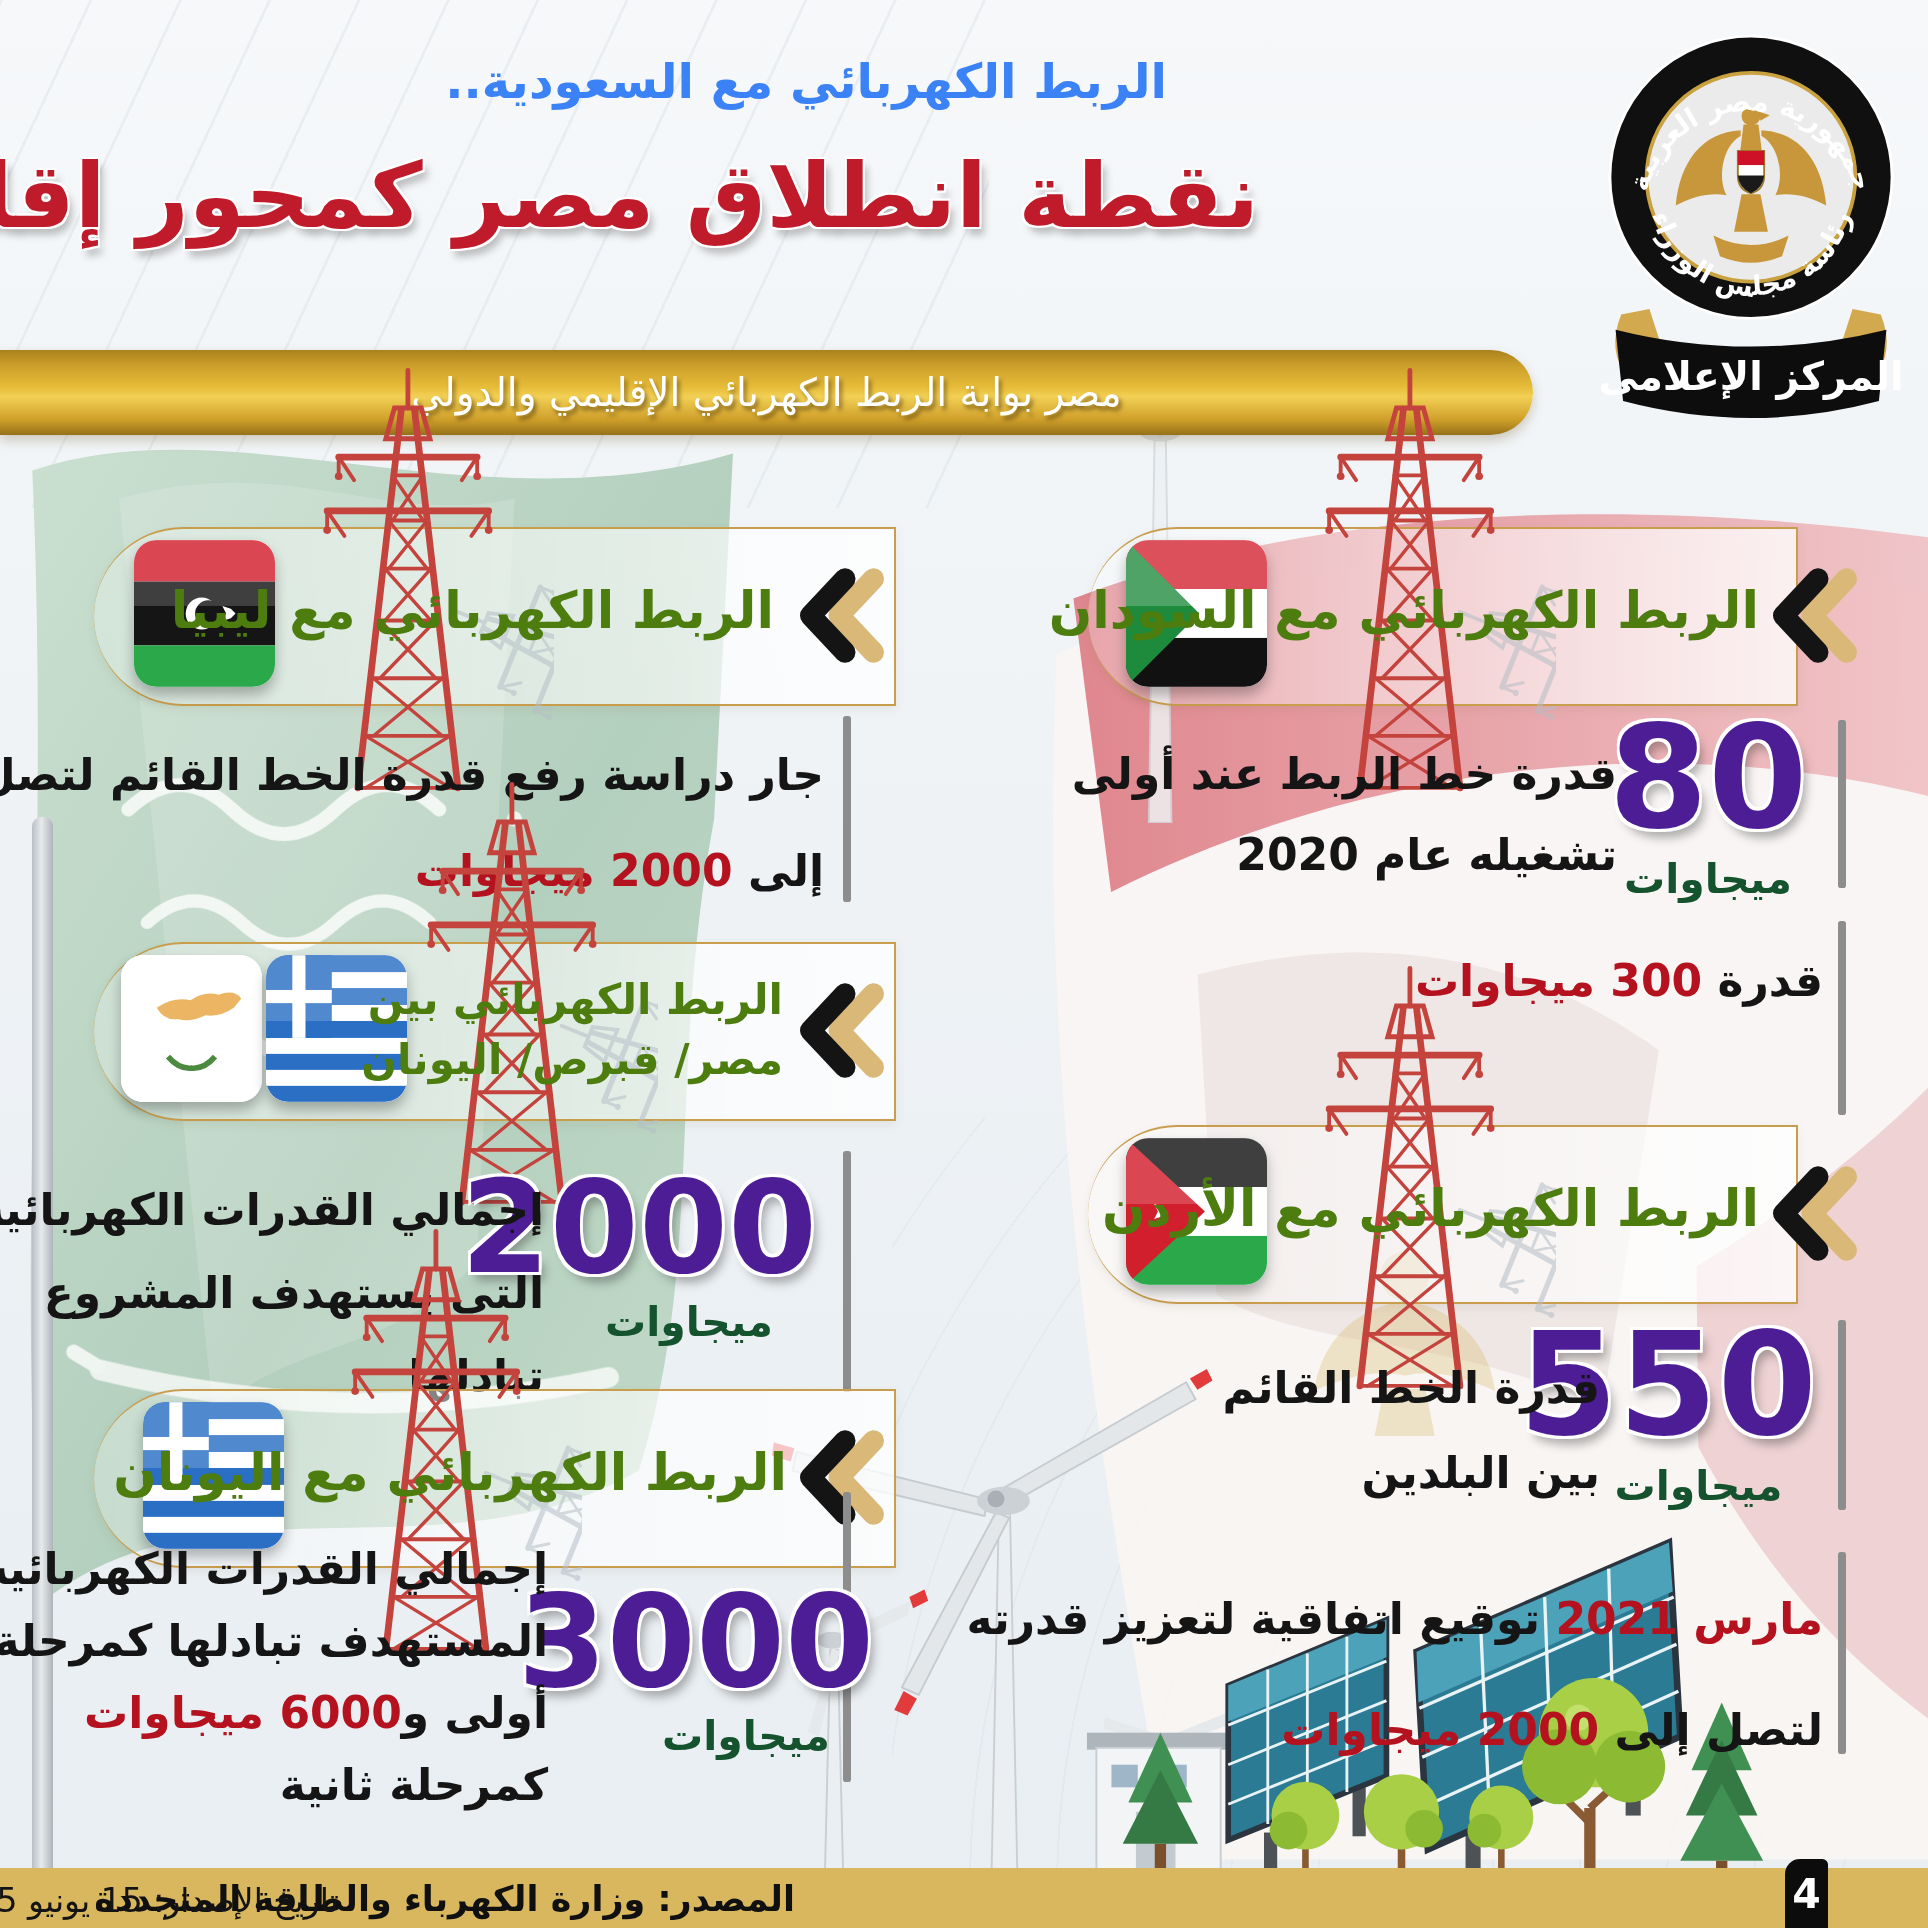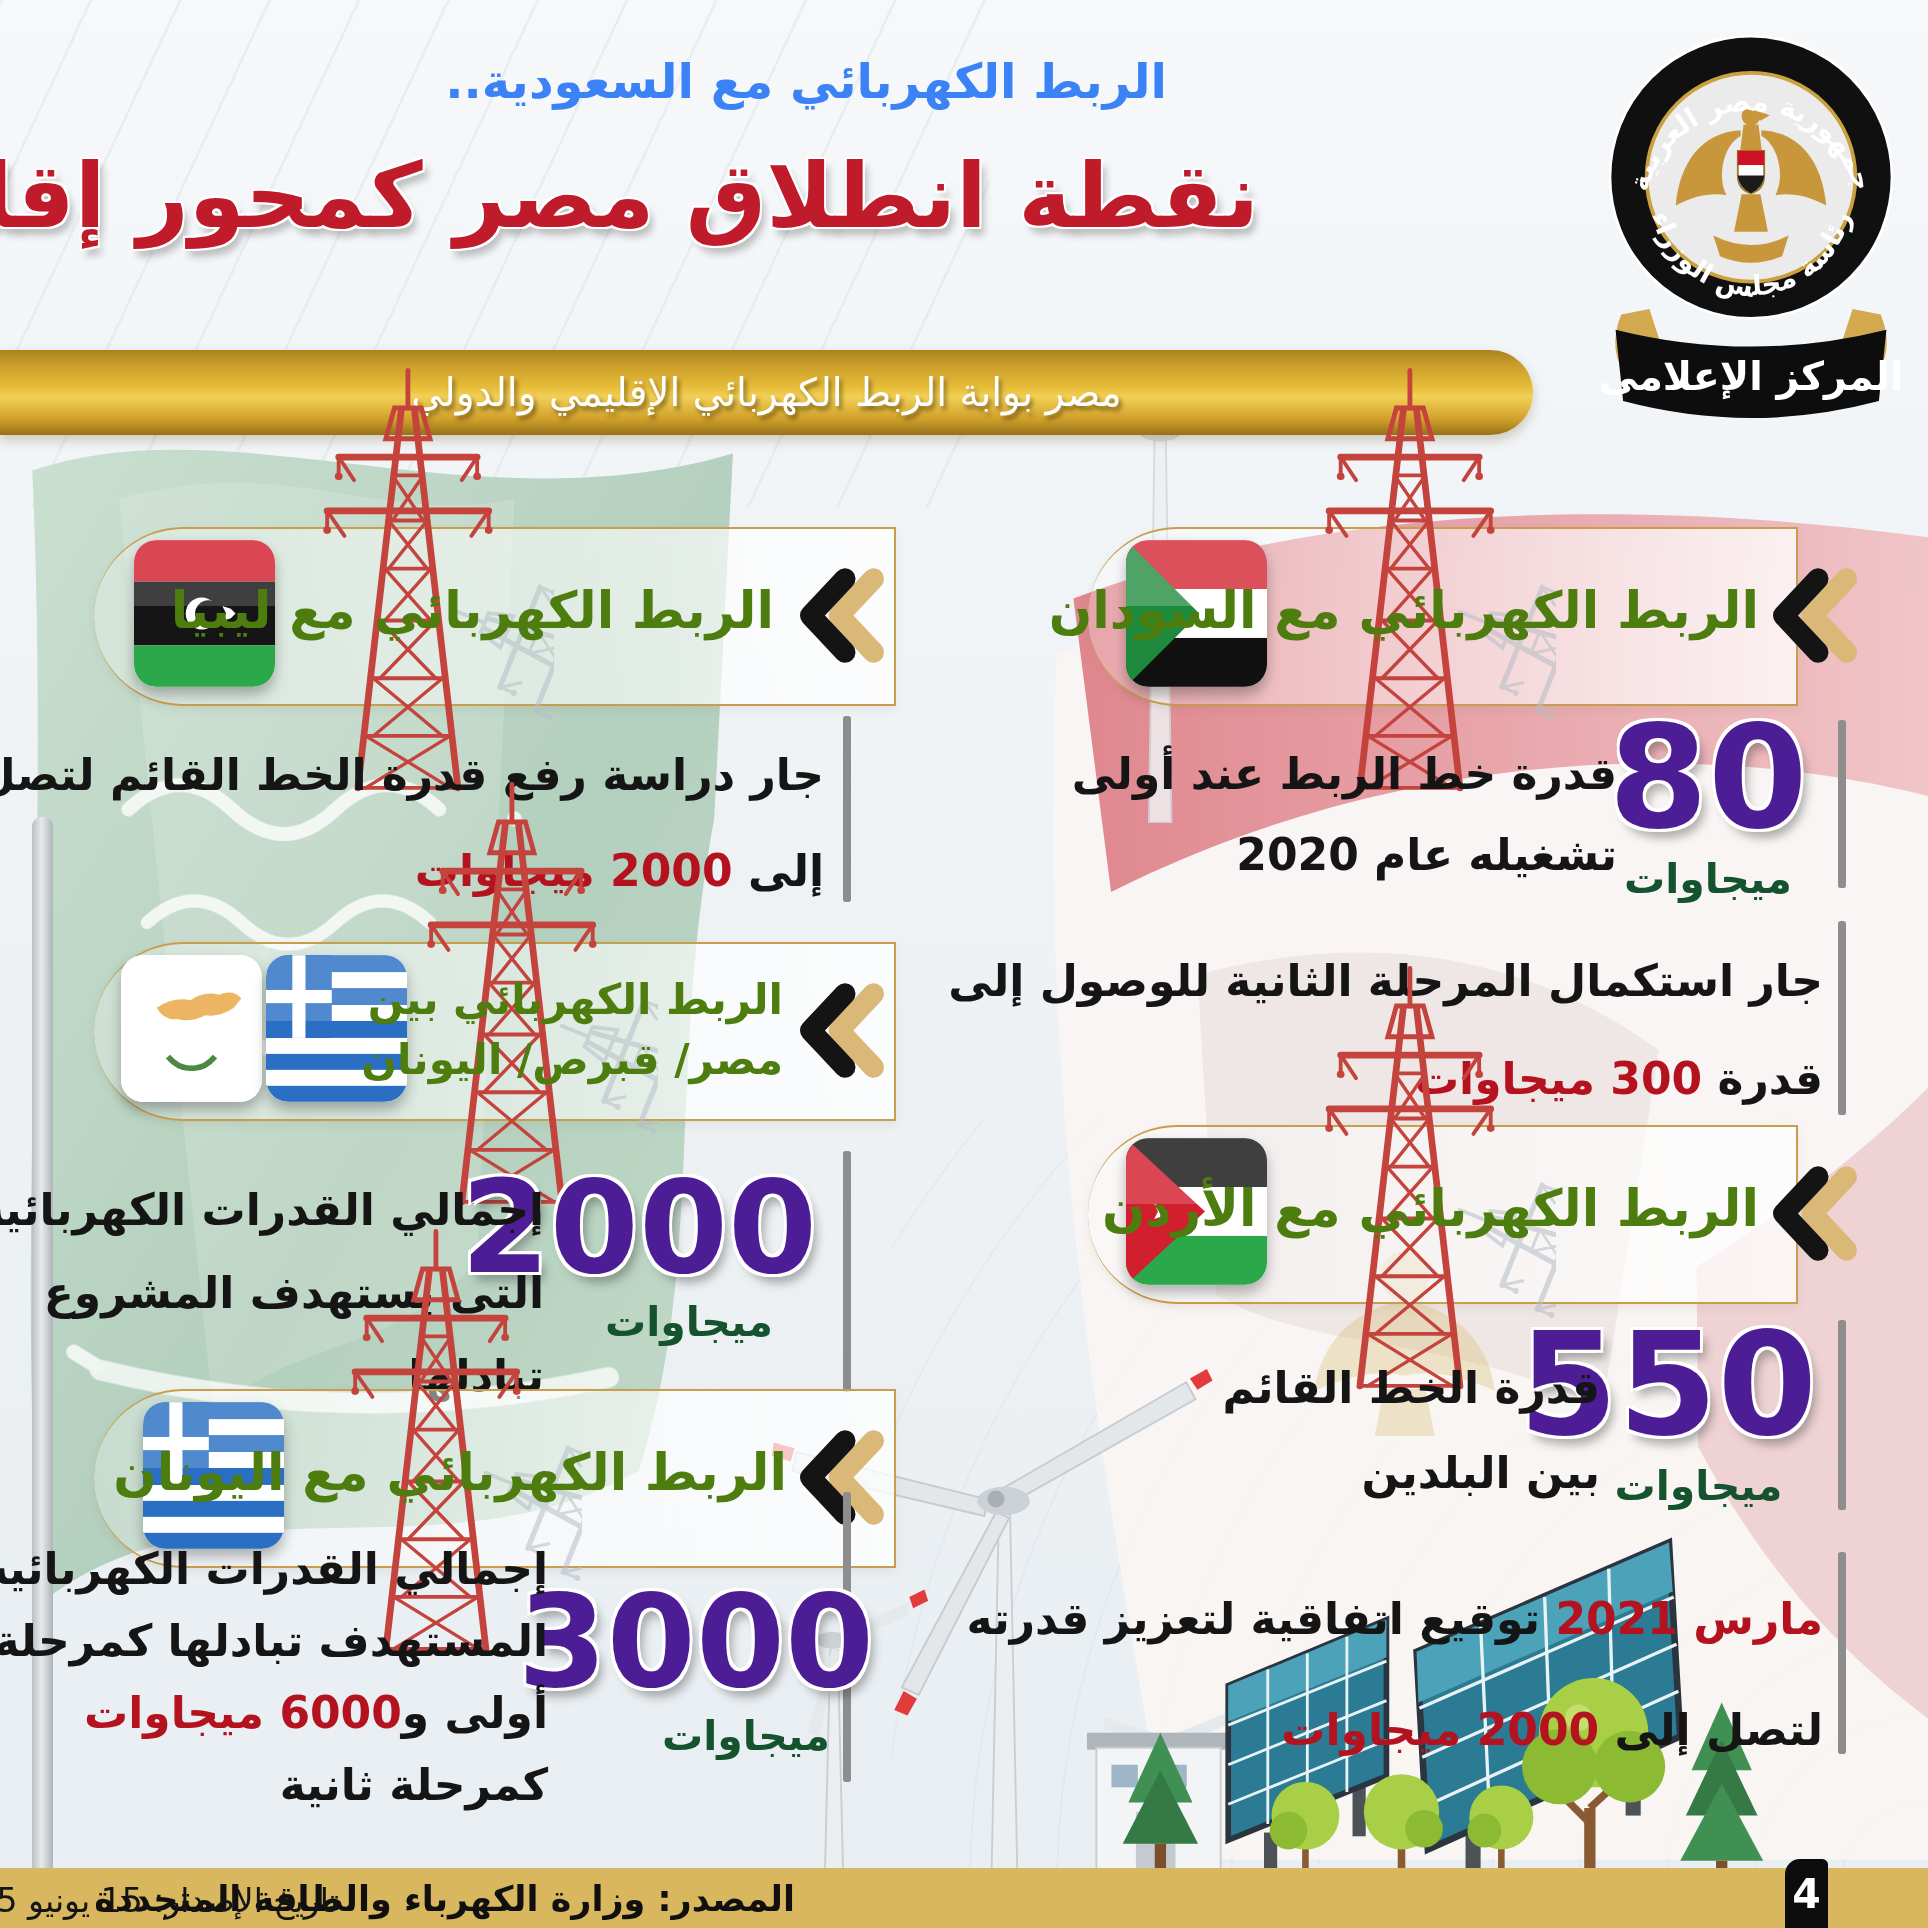--- a/index.html
+++ b/index.html
@@ -281,21 +281,20 @@
   <div class="bignum num150">80</div>
   <div class="unit">ميجاوات</div>
 </div>
 <div class="abs facttext" style="right:311px;top:733px;line-height:81px">
     <div class="fline"><span>قدرة خط الربط عند أولى</span></div>
     <div class="fline"><span>تشغيله عام 2020</span></div>
   </div>
 
 <div class="abs divider" style="left:1838px;top:921px;height:194px"></div>
 <div class="abs facttext" style="right:105px;top:932px;line-height:98px">
-    <div class="fline"><span>جار استكمال المرحلة الثانية للوصول إلى</span></div>
     <div class="fline"><span>قدرة </span><span class="red">300 ميجاوات</span></div>
   </div>
 
 <div class="abs bar" style="left:94px;top:527px;width:800px"></div>
 <svg class="abs tower" style="left:243px;top:360px" viewBox="0 0 330 480">
   <g class="sketch" transform="translate(175 385) rotate(-68) scale(0.78)">
       <use href="#tower"></use>
     </g>
   <g class="main" transform="translate(10 5)">
       <use href="#tower"></use>

